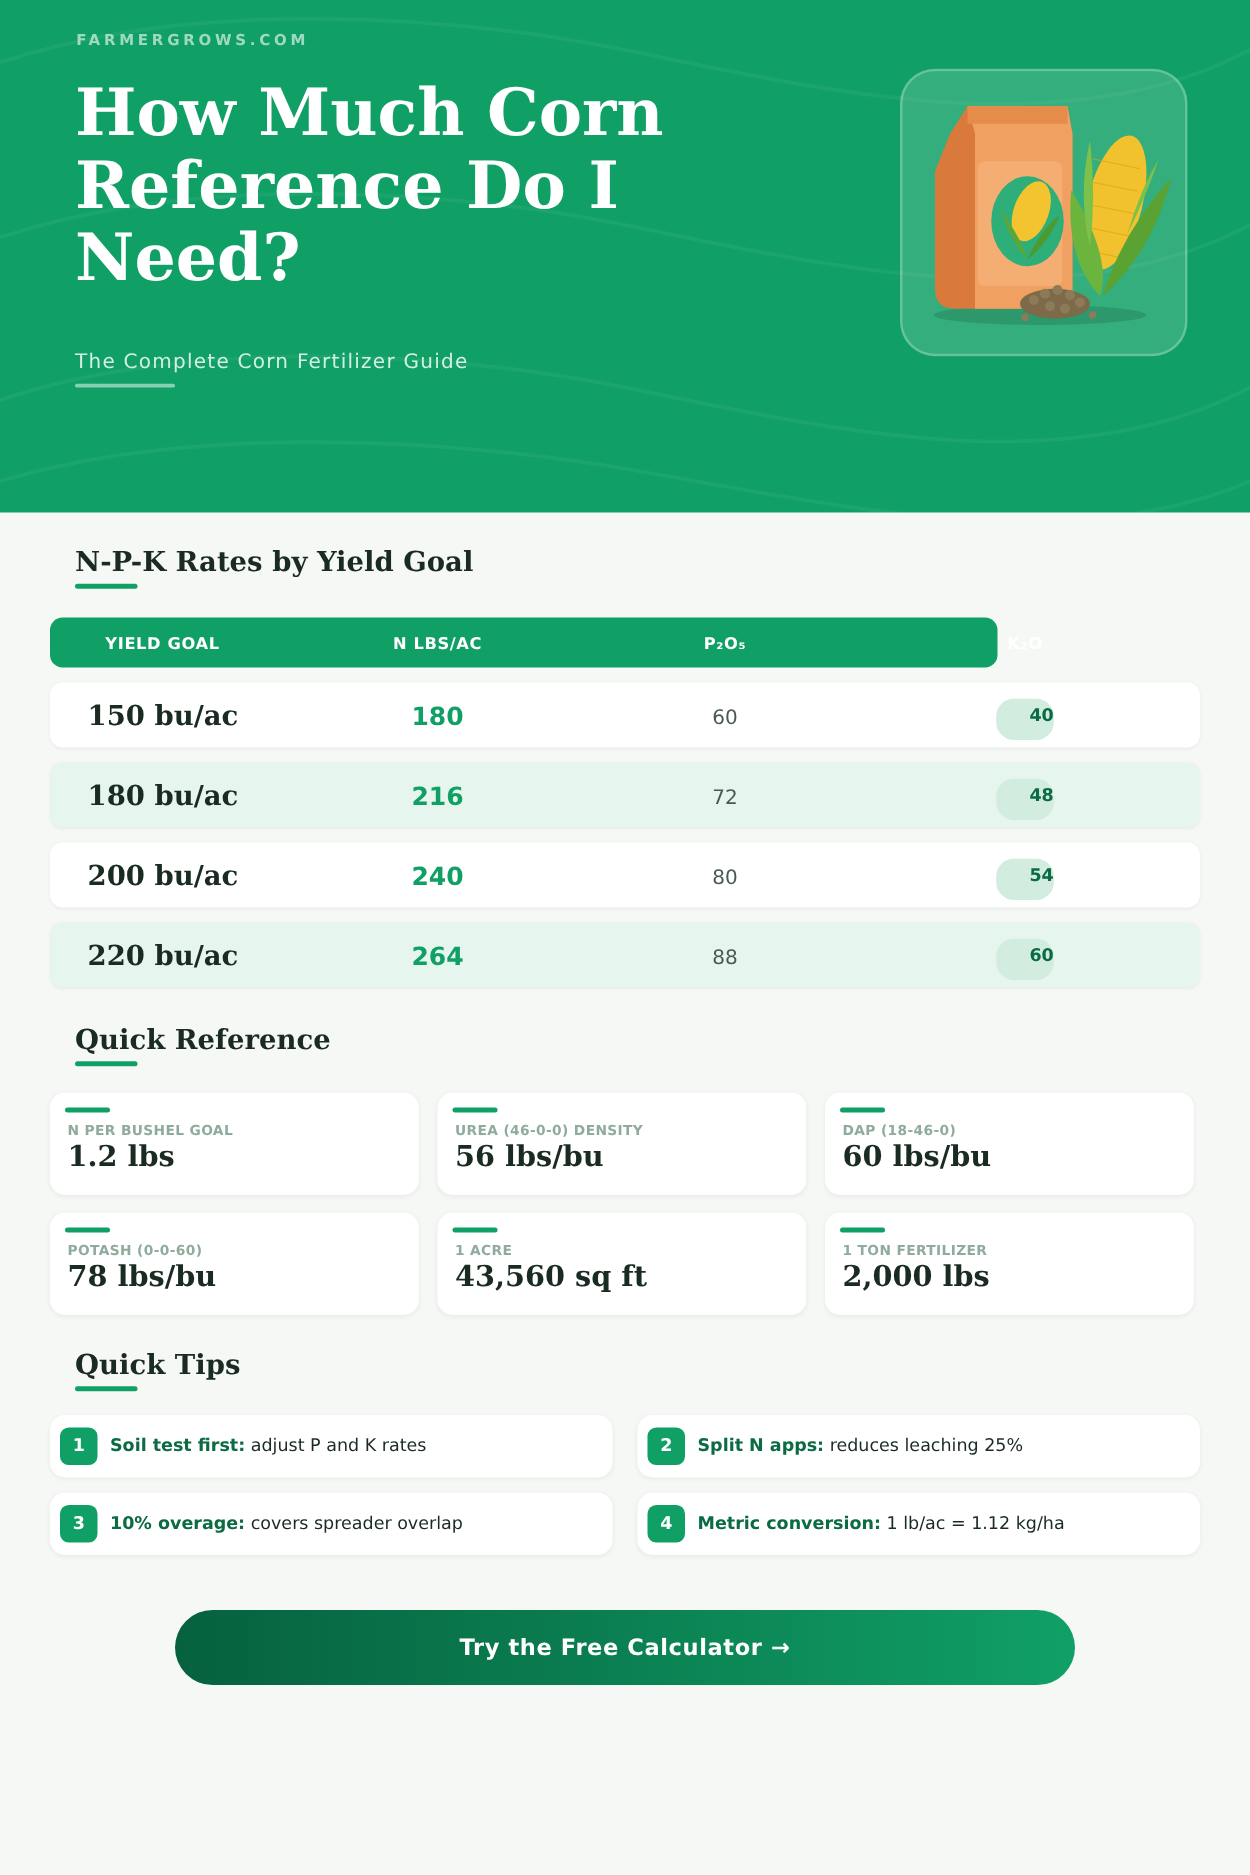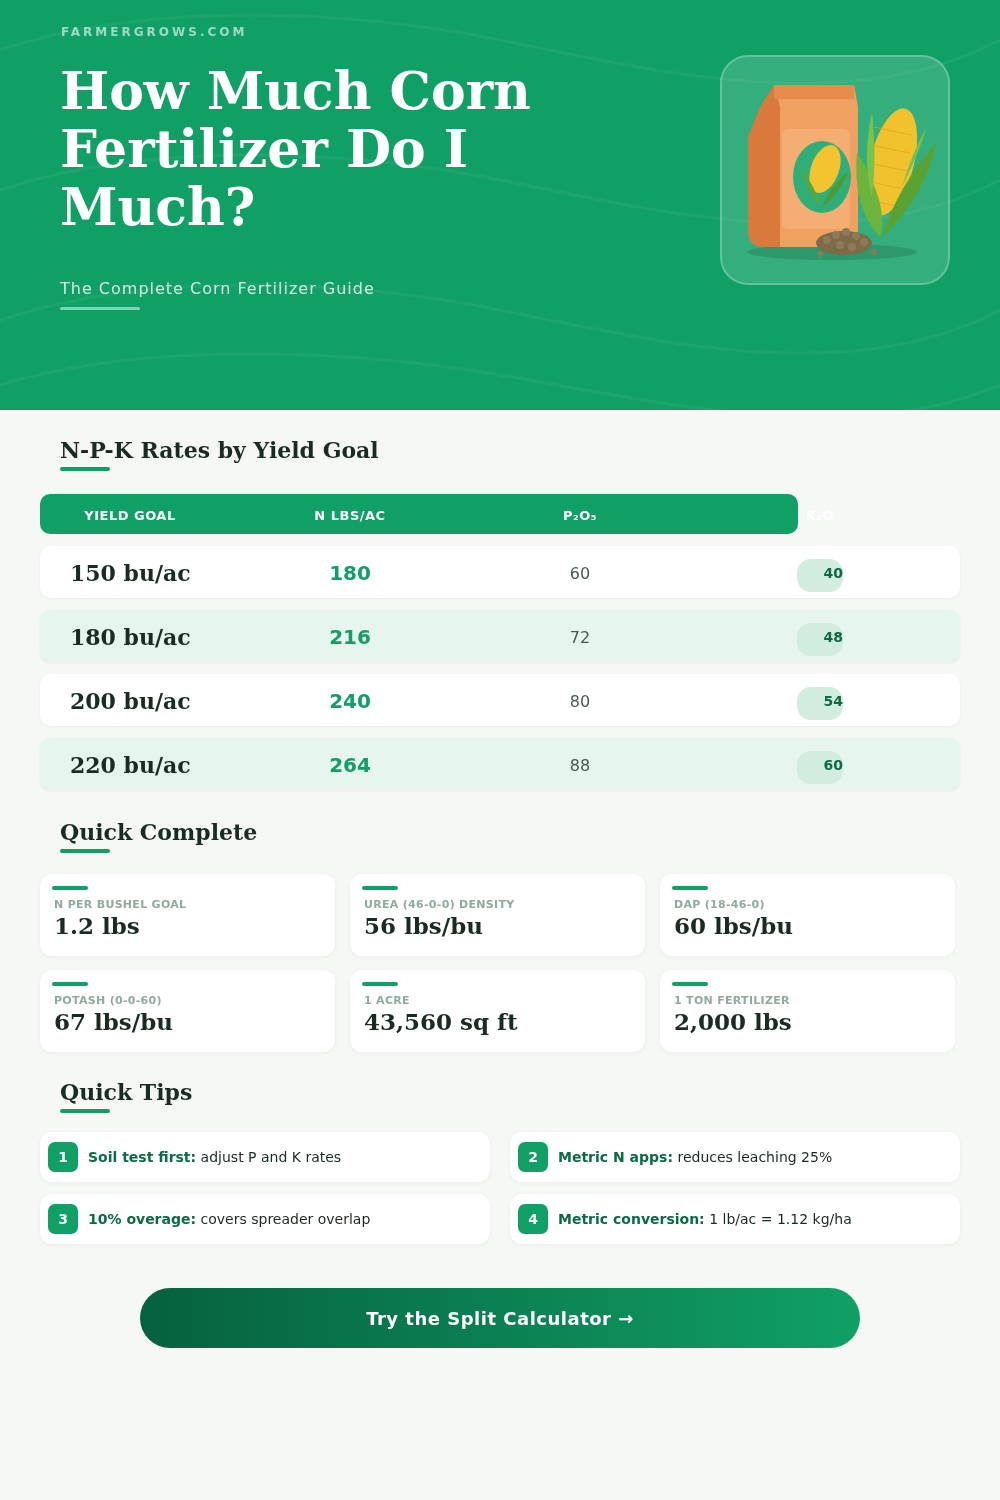--- a/index.html
+++ b/index.html
@@ -133,21 +133,21 @@
 <body>
 
 <div class="hero">
   <svg class="waves" viewBox="0 0 1000 410">
     <path d="M0 50 C 150 0, 350 10, 500 40 S 850 120, 1000 40" fill="none" stroke="rgba(255,255,255,0.05)" stroke-width="3"></path>
     <path d="M0 190 C 150 140, 350 150, 500 180 S 850 260, 1000 180" fill="none" stroke="rgba(255,255,255,0.05)" stroke-width="3"></path>
     <path d="M0 320 C 150 270, 350 280, 500 310 S 850 390, 1000 310" fill="none" stroke="rgba(255,255,255,0.05)" stroke-width="3"></path>
     <path d="M0 385 C 150 340, 350 350, 500 375 S 850 450, 1000 385" fill="none" stroke="rgba(255,255,255,0.05)" stroke-width="3"></path>
   </svg>
   <div class="brand">FARMERGROWS.COM</div>
-  <div class="hero-title">How Much Corn Fertilizer Do I Much?</div>
+  <div class="hero-title">How Much Corn Reference Do I Need?</div>
   <div class="hero-sub">The Complete Corn Fertilizer Guide</div>
   <div class="hero-rule"></div>
 
   <div class="hero-icon">
     <svg width="230" height="230" viewBox="0 0 230 230">
 
       <ellipse cx="110" cy="195" rx="85" ry="8" fill="rgba(0,0,0,0.12)"></ellipse>
 
       <path d="M38 50 L52 28 L132 28 L136 50 L136 190 L42 190 Q26 190 26 174 L26 80 Z" fill="#d9793b"></path>
       <path d="M52 28 L132 28 L136 50 L136 190 L58 190 L58 50 Z" fill="#f0a060"></path>
@@ -216,42 +216,42 @@
   <div class="cell-p">80</div>
   <div class="cell-k">54</div>
 </div>
 <div class="row tint" style="top:738px;">
   <div class="cell-yield">220 bu/ac</div>
   <div class="cell-n">264</div>
   <div class="cell-p">88</div>
   <div class="cell-k">60</div>
 </div>
 
-<div class="section-title" style="top:819px;">Quick Complete</div>
+<div class="section-title" style="top:819px;">Quick Reference</div>
 <div class="section-rule" style="top:849px;"></div>
 
 <div class="card" style="left:40px;top:874px;">
   <div class="card-bar"></div>
   <div class="card-label">N PER BUSHEL GOAL</div>
   <div class="card-value">1.2 lbs</div>
 </div>
 <div class="card" style="left:350px;top:874px;">
   <div class="card-bar"></div>
   <div class="card-label">UREA (46-0-0) DENSITY</div>
   <div class="card-value">56 lbs/bu</div>
 </div>
 <div class="card" style="left:660px;top:874px;">
   <div class="card-bar"></div>
   <div class="card-label">DAP (18-46-0)</div>
   <div class="card-value">60 lbs/bu</div>
 </div>
 <div class="card" style="left:40px;top:970px;">
   <div class="card-bar"></div>
   <div class="card-label">POTASH (0-0-60)</div>
-  <div class="card-value">67 lbs/bu</div>
+  <div class="card-value">78 lbs/bu</div>
 </div>
 <div class="card" style="left:350px;top:970px;">
   <div class="card-bar"></div>
   <div class="card-label">1 ACRE</div>
   <div class="card-value">43,560 sq ft</div>
 </div>
 <div class="card" style="left:660px;top:970px;">
   <div class="card-bar"></div>
   <div class="card-label">1 TON FERTILIZER</div>
   <div class="card-value">2,000 lbs</div>
@@ -259,24 +259,24 @@
 
 <div class="section-title" style="top:1079px;">Quick Tips</div>
 <div class="section-rule" style="top:1109px;"></div>
 
 <div class="tip" style="left:40px;top:1132px;">
   <div class="tip-num">1</div>
   <div class="tip-text"><b>Soil test first:</b><span> adjust P and K rates</span></div>
 </div>
 <div class="tip" style="left:510px;top:1132px;">
   <div class="tip-num">2</div>
-  <div class="tip-text"><b>Metric N apps:</b><span> reduces leaching 25%</span></div>
+  <div class="tip-text"><b>Split N apps:</b><span> reduces leaching 25%</span></div>
 </div>
 <div class="tip" style="left:40px;top:1194px;">
   <div class="tip-num">3</div>
   <div class="tip-text"><b>10% overage:</b><span> covers spreader overlap</span></div>
 </div>
 <div class="tip" style="left:510px;top:1194px;">
   <div class="tip-num">4</div>
   <div class="tip-text"><b>Metric conversion:</b><span> 1 lb/ac = 1.12 kg/ha</span></div>
 </div>
 
-<div class="cta">Try the Split Calculator →</div>
+<div class="cta">Try the Free Calculator →</div>
 
 </body></html>

